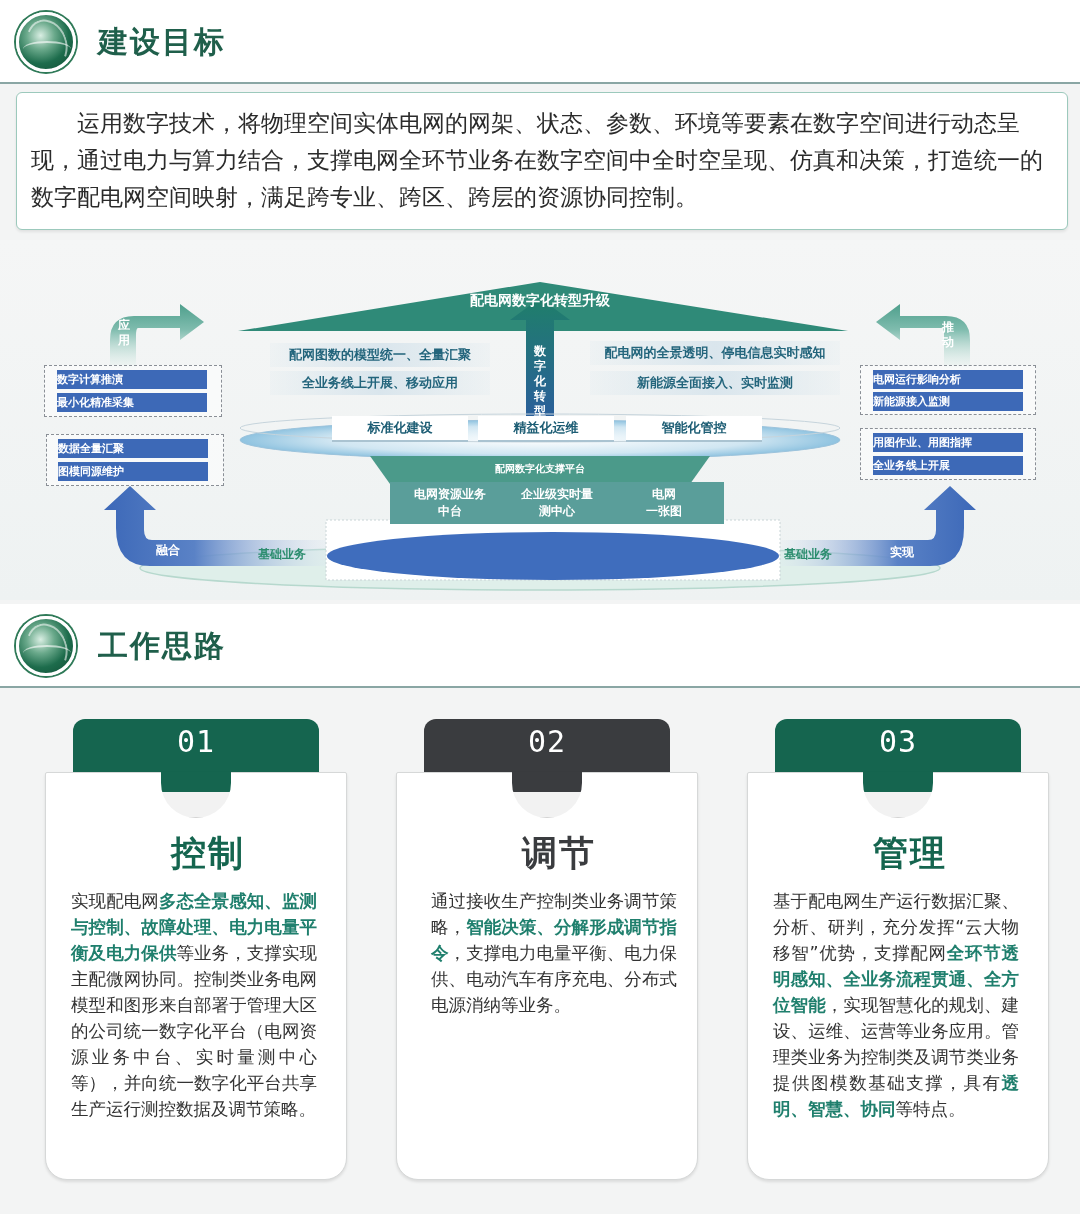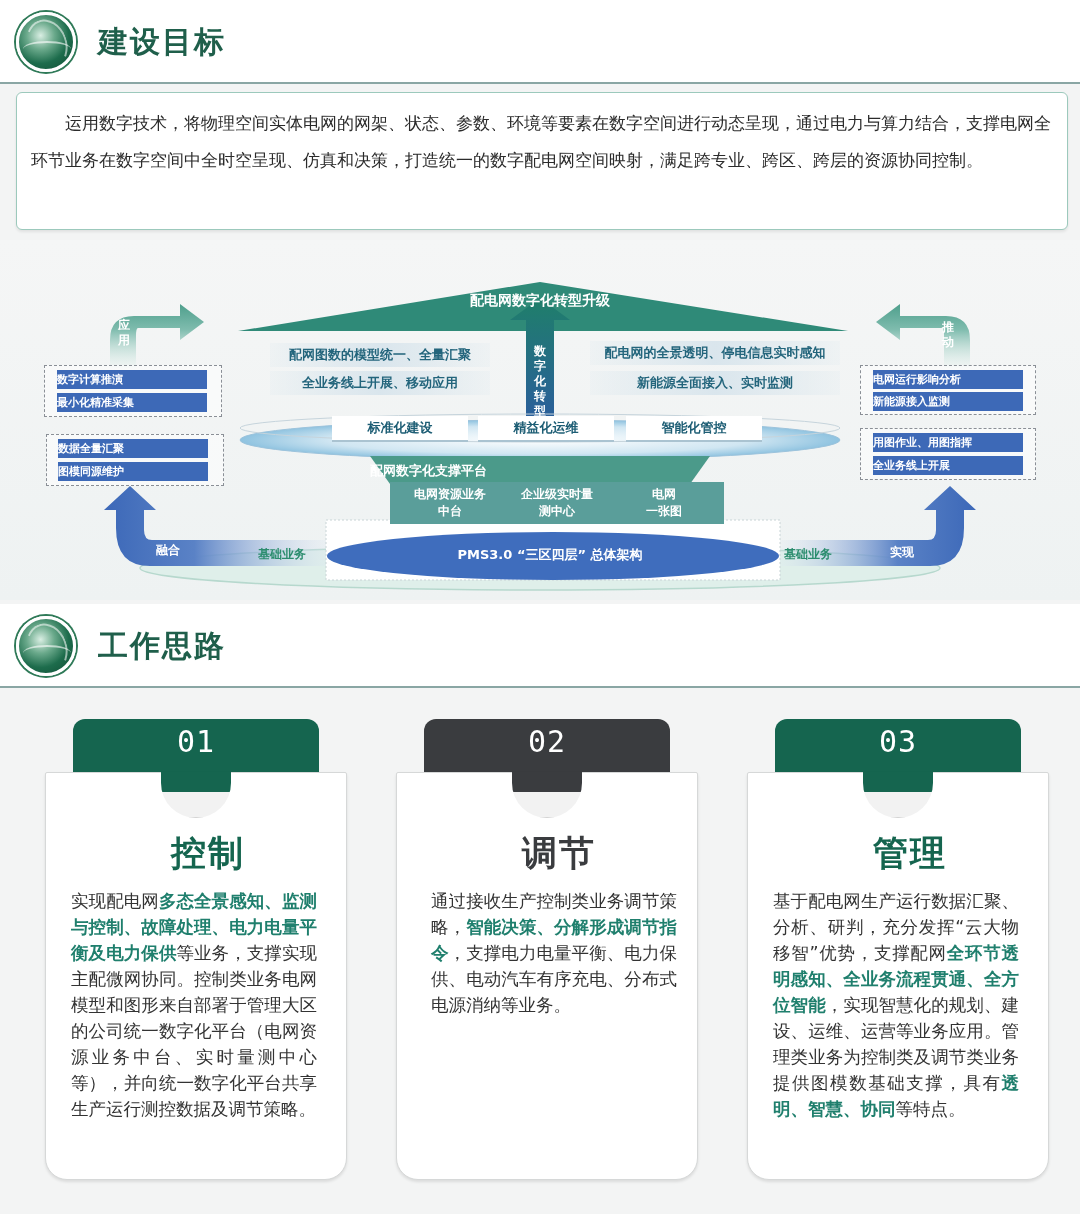--- a/index.html
+++ b/index.html
@@ -12,32 +12,32 @@
           background: radial-gradient(circle at 40% 38%, #d9eee3 0%, #6aa98b 30%, #1d6c4c 60%, #0f4b33 100%);
           border: 3px solid #ffffff; box-shadow: 0 0 0 2px #2f7a58; }
   .logo::before { content:""; position:absolute; left: 8px; top: 4px; width: 36px; height: 46px; border-radius: 50%;
           border: 2px solid rgba(255,255,255,0.55); border-left-color: transparent; border-bottom-color: transparent; transform: rotate(-20deg); }
   .logo::after { content:""; position:absolute; left: 4px; top: 26px; width: 48px; height: 14px; border-radius: 50%;
           border-top: 2px solid rgba(255,255,255,0.6); }
   .section-title { position: absolute; left: 98px; top: 22px; font-size: 30px; font-weight: bold; color: #1f5f4b; letter-spacing: 2px; }
 
   .intro-box { position: absolute; left: 16px; top: 92px; width: 1052px; height: 138px; background: #fff;
                border: 1.5px solid #9cc9bc; border-radius: 6px; box-shadow: 0 2px 3px rgba(0,0,0,0.08);
-               padding: 12px 14px 0 14px; font-size: 17px; line-height: 37px; color: #2b2b2b; text-indent: 2em; }
+               padding: 12px 14px 0 14px; font-size: 23px; line-height: 37px; color: #2b2b2b; text-indent: 2em; }
 
   
   .diagram { position: absolute; left: 0; top: 240px; width: 1080px; height: 360px; background: linear-gradient(#f5f6f6, #eef2f2); }
   .roof-title { position: absolute; left: 0; top: 52px; width: 1080px; text-align: center; color: #fff; font-size: 14px; font-weight: bold; line-height: 17px; }
   .blue-box { position: absolute; height: 19px; background: #3d69b7; color: #fff; font-size: 11px; font-weight: bold; text-align: left; line-height: 19px; }
   .dash-group { position: absolute; border: 1.5px dashed #8a8f96; background: rgba(255,255,255,0.5); }
   .mid-text { position: absolute; height: 24px; font-size: 13px; font-weight: bold; color: #23657c; text-align: center; line-height: 24px;
               background: linear-gradient(90deg, rgba(220,232,238,0.2), rgba(215,228,236,0.9), rgba(220,232,238,0.2)); }
   .pillar-tab { position: absolute; top: 176px; height: 24px; background: #fff; color: #1d5d74; font-size: 13px; font-weight: bold; text-align: center; line-height: 24px;
                 box-shadow: 0 2px 0 #aac3d1; }
-  .platform-title { position: absolute; left: 370px; top: 222px; width: 340px; text-align: left; color: #fff; font-size: 13px; font-weight: bold; }
+  .platform-title { position: absolute; left: 370px; top: 222px; width: 340px; text-align: center; color: #fff; font-size: 10px; font-weight: bold; }
   .platform-box { position: absolute; top: 242px; width: 120px; height: 42px; background: #5a9e9a; color: #fff; font-size: 12px; font-weight: bold; text-align: center; line-height: 17px; padding-top: 4px; }
   .side-label { position: absolute; font-size: 12px; font-weight: bold; }
   .vert-label { position: absolute; width: 14px; font-size: 12px; font-weight: bold; line-height: 15px; color: #fff; text-align: center; }
   .pms-label { position: absolute; left: 330px; top: 306px; width: 440px; text-align: center; color: #fff; font-size: 13px; font-weight: bold; }
 
   
   .card { position: absolute; top: 772px; width: 302px; height: 408px; background: #fff; border: 1.5px solid #d6d8d8;
           border-radius: 2px 2px 22px 22px; box-shadow: 0 2px 3px rgba(0,0,0,0.1); }
   .card-tab { position: absolute; top: 719px; width: 246px; height: 54px; border-radius: 12px 12px 0 0; }
   .card-num { position: absolute; top: 724px; width: 246px; text-align: center; font-family: "DejaVu Sans Mono", monospace; font-size: 30px; color: #fff; letter-spacing: 1px; }
@@ -140,21 +140,20 @@
   </div>
   <div class="platform-box" style="left:497px;">
     <div>企业级实时量</div>
     <div>测中心</div>
   </div>
   <div class="platform-box" style="left:604px;">
     <div>电网</div>
     <div>一张图</div>
   </div>
 
-  <div class="pms-label">PMS3.0 “三区四层” 总体架构</div>
   <div class="side-label" style="left:156px; top:302px; color:#fff;">融合</div>
   <div class="side-label" style="left:258px; top:306px; color:#2a8c6d;">基础业务</div>
   <div class="side-label" style="left:784px; top:306px; color:#2a8c6d;">基础业务</div>
   <div class="side-label" style="left:890px; top:304px; color:#ffffff;">实现</div>
 
   <div class="vert-label" style="left:117px; top:78px;">
     <div>应</div>
     <div>用</div>
   </div>
   <div class="vert-label" style="left:941px; top:80px;">

